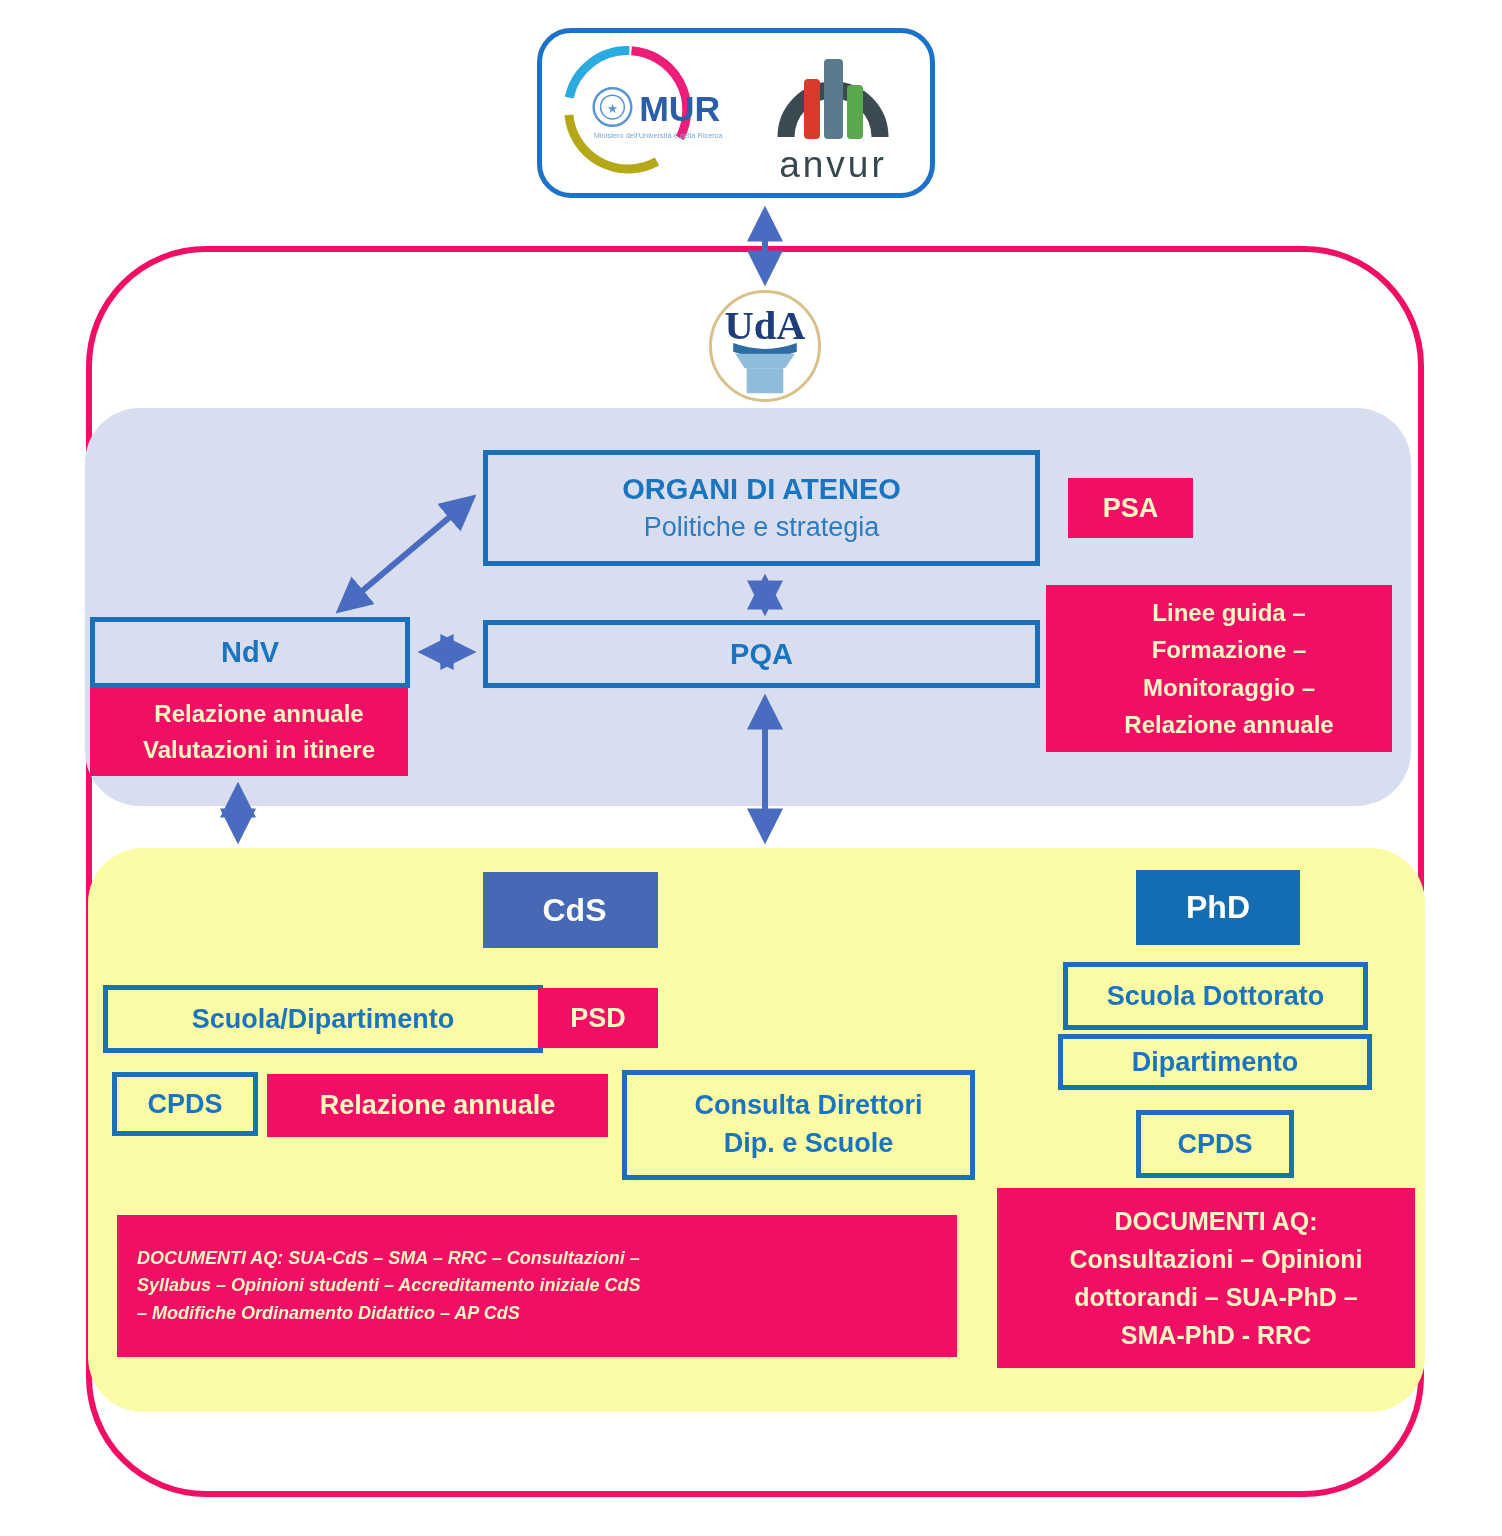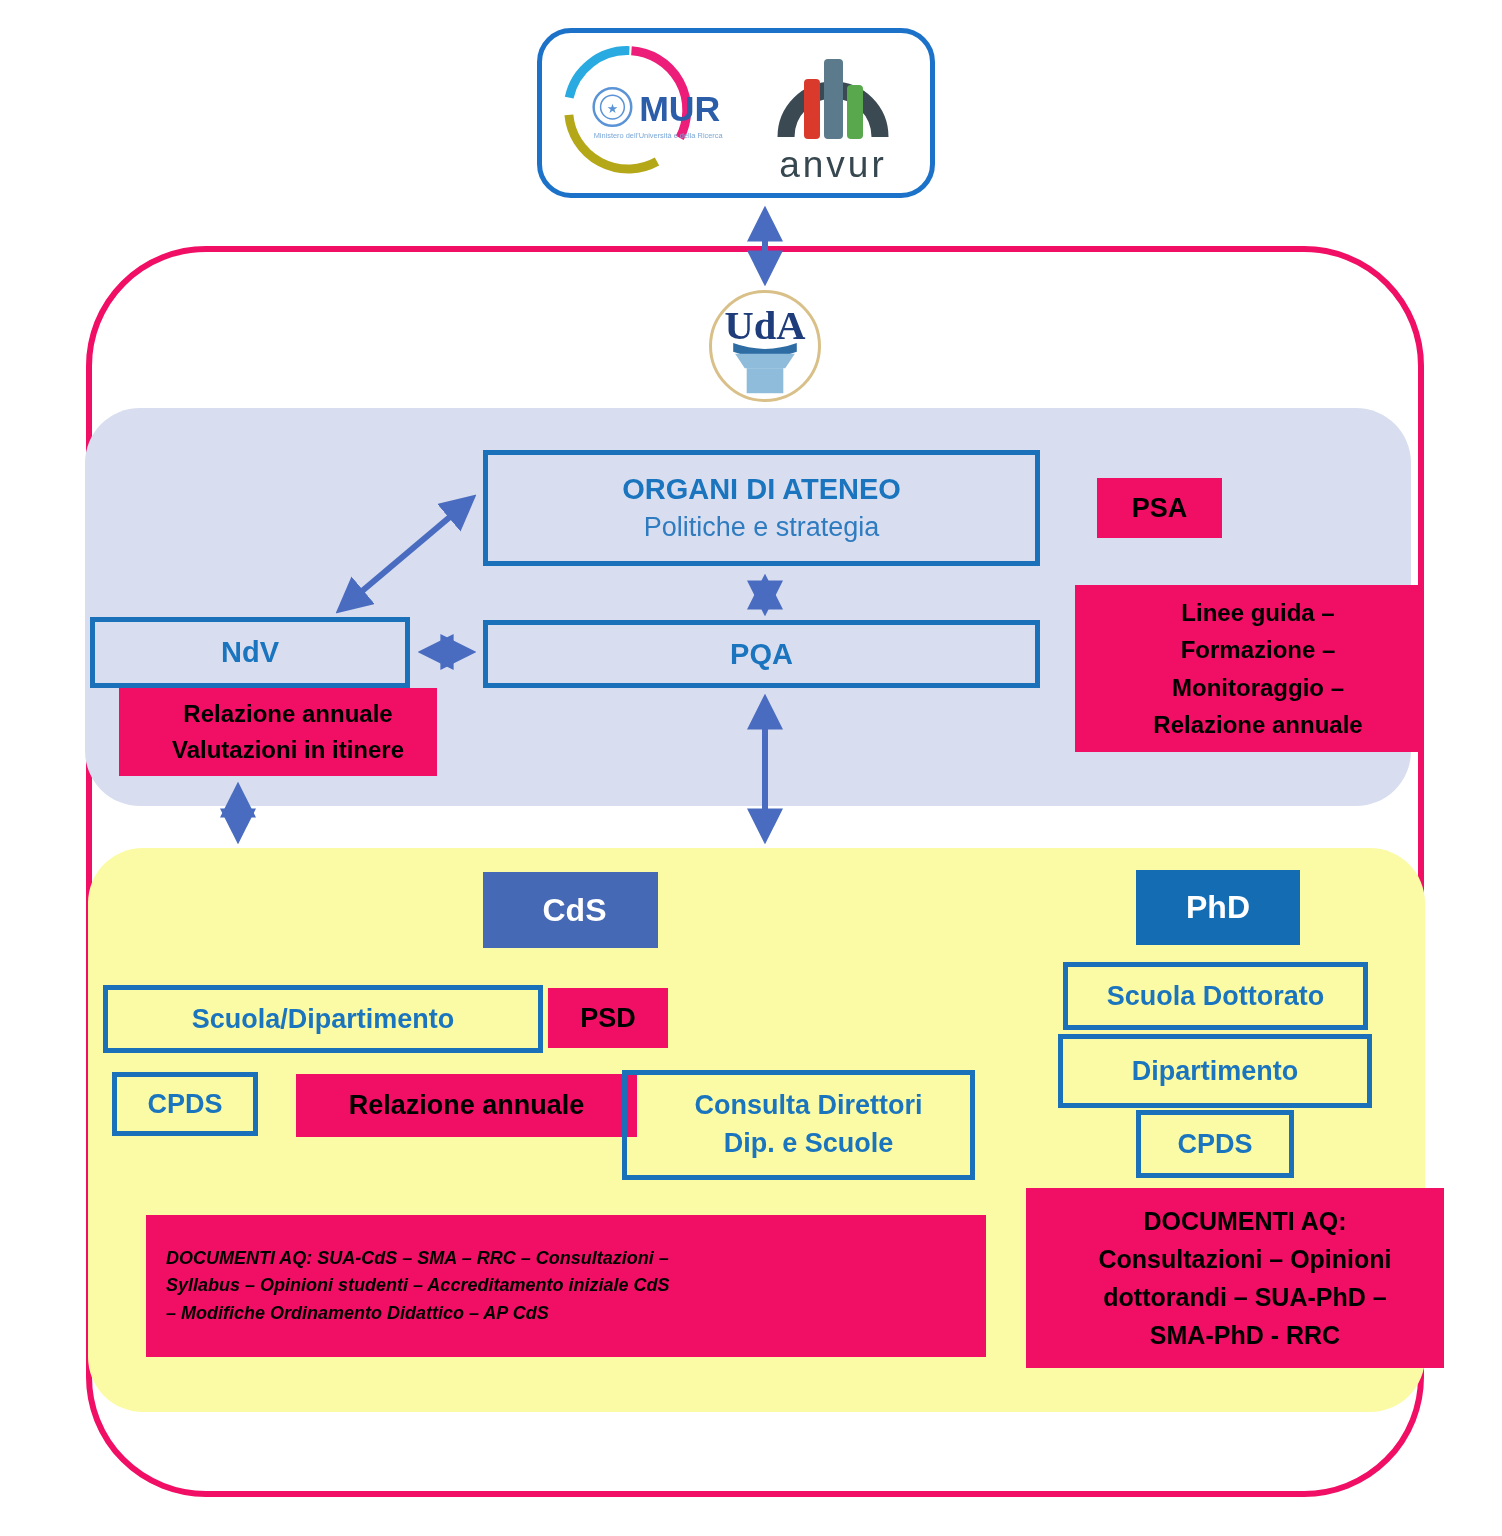--- a/index.html
+++ b/index.html
@@ -9,21 +9,21 @@
   }
   .abs{position:absolute;box-sizing:border-box;}
   .flexc{display:flex;align-items:center;justify-content:center;text-align:center;}
   
   .outer-frame{border:6px solid #F00F64;border-radius:120px;background:#fff;}
   
   .region-lav{background:#D8DEF0;border-radius:55px;}
   .region-yel{background:#FCFBA5;border-radius:55px;}
   
   .bbox{border:5px solid #1A70B9;color:#1A75BE;font-weight:bold;}
-  .pink{background:#F00F64;color:#000000;font-weight:bold;margin-left:29px;}
+  .pink{background:#F00F64;color:#fef9c3;font-weight:bold;}
   .pre{white-space:pre-line;padding-left:20px;}
   
   .cds-fill{background:#4569B4;color:#fff;font-weight:bold;}
   .phd-fill{background:#146DB2;color:#fff;font-weight:bold;}
   
   .top-box{border:5px solid #1B72C8;border-radius:34px;background:#fff;display:flex;align-items:center;justify-content:center;gap:8px;}
   
   .uda-circle{border:3px solid #D9C089;border-radius:50%;background:#fff;overflow:hidden;}
   .arrows{pointer-events:none;}
   .organi-title{font-size:29px;font-weight:bold;color:#1A75BE;line-height:1.35;}
@@ -91,36 +91,36 @@
 Formazione –
 Monitoraggio –
 Relazione annuale</div>
 
   <div class="abs cds-fill flexc" style="left:483px;top:872px;width:175px;height:76px;font-size:32px;padding-left:8px;">CdS</div>
 
   <div class="abs phd-fill flexc" style="left:1136px;top:870px;width:164px;height:75px;font-size:32px;">PhD</div>
 
   <div class="abs bbox flexc" style="left:103px;top:985px;width:440px;height:68px;font-size:27px;">Scuola/Dipartimento</div>
 
-  <div class="abs pink flexc" style="left:519px;top:988px;width:120px;height:60px;font-size:27px;">PSD</div>
+  <div class="abs pink flexc" style="left:538px;top:988px;width:120px;height:60px;font-size:27px;">PSD</div>
 
   <div class="abs bbox flexc" style="left:112px;top:1072px;width:146px;height:64px;font-size:27px;">CPDS</div>
 
   <div class="abs pink flexc" style="left:267px;top:1074px;width:341px;height:63px;font-size:27px;">Relazione annuale</div>
 
   <div class="abs bbox flexc pre" style="left:622px;top:1070px;width:353px;height:110px;font-size:27px;line-height:1.4;">Consulta Direttori
 Dip. e Scuole</div>
 
   <div class="abs pink pre" style="left:117px;top:1215px;width:840px;height:142px;font-size:18px;line-height:1.52;padding:4px 20px;text-align:left;display:flex;align-items:center;font-style:italic;">DOCUMENTI AQ: SUA-CdS – SMA – RRC – Consultazioni –
 Syllabus – Opinioni studenti – Accreditamento iniziale CdS
 – Modifiche Ordinamento Didattico – AP CdS</div>
 
   <div class="abs bbox flexc" style="left:1063px;top:962px;width:305px;height:68px;font-size:27px;">Scuola Dottorato</div>
 
-  <div class="abs bbox flexc" style="left:1058px;top:1034px;width:314px;height:74px;font-size:27px;">Dipartimento</div>
+  <div class="abs bbox flexc" style="left:1058px;top:1034px;width:314px;height:56px;font-size:27px;">Dipartimento</div>
 
   <div class="abs bbox flexc" style="left:1136px;top:1110px;width:158px;height:68px;font-size:27px;">CPDS</div>
 
   <div class="abs pink flexc pre" style="left:997px;top:1188px;width:418px;height:180px;font-size:25px;line-height:1.52;">DOCUMENTI AQ:
 Consultazioni – Opinioni
 dottorandi – SUA-PhD –
 SMA-PhD - RRC</div>
 
   <svg class="abs arrows" style="left:0;top:0;" width="1502" height="1536" viewBox="0 0 1502 1536">
     <defs>

